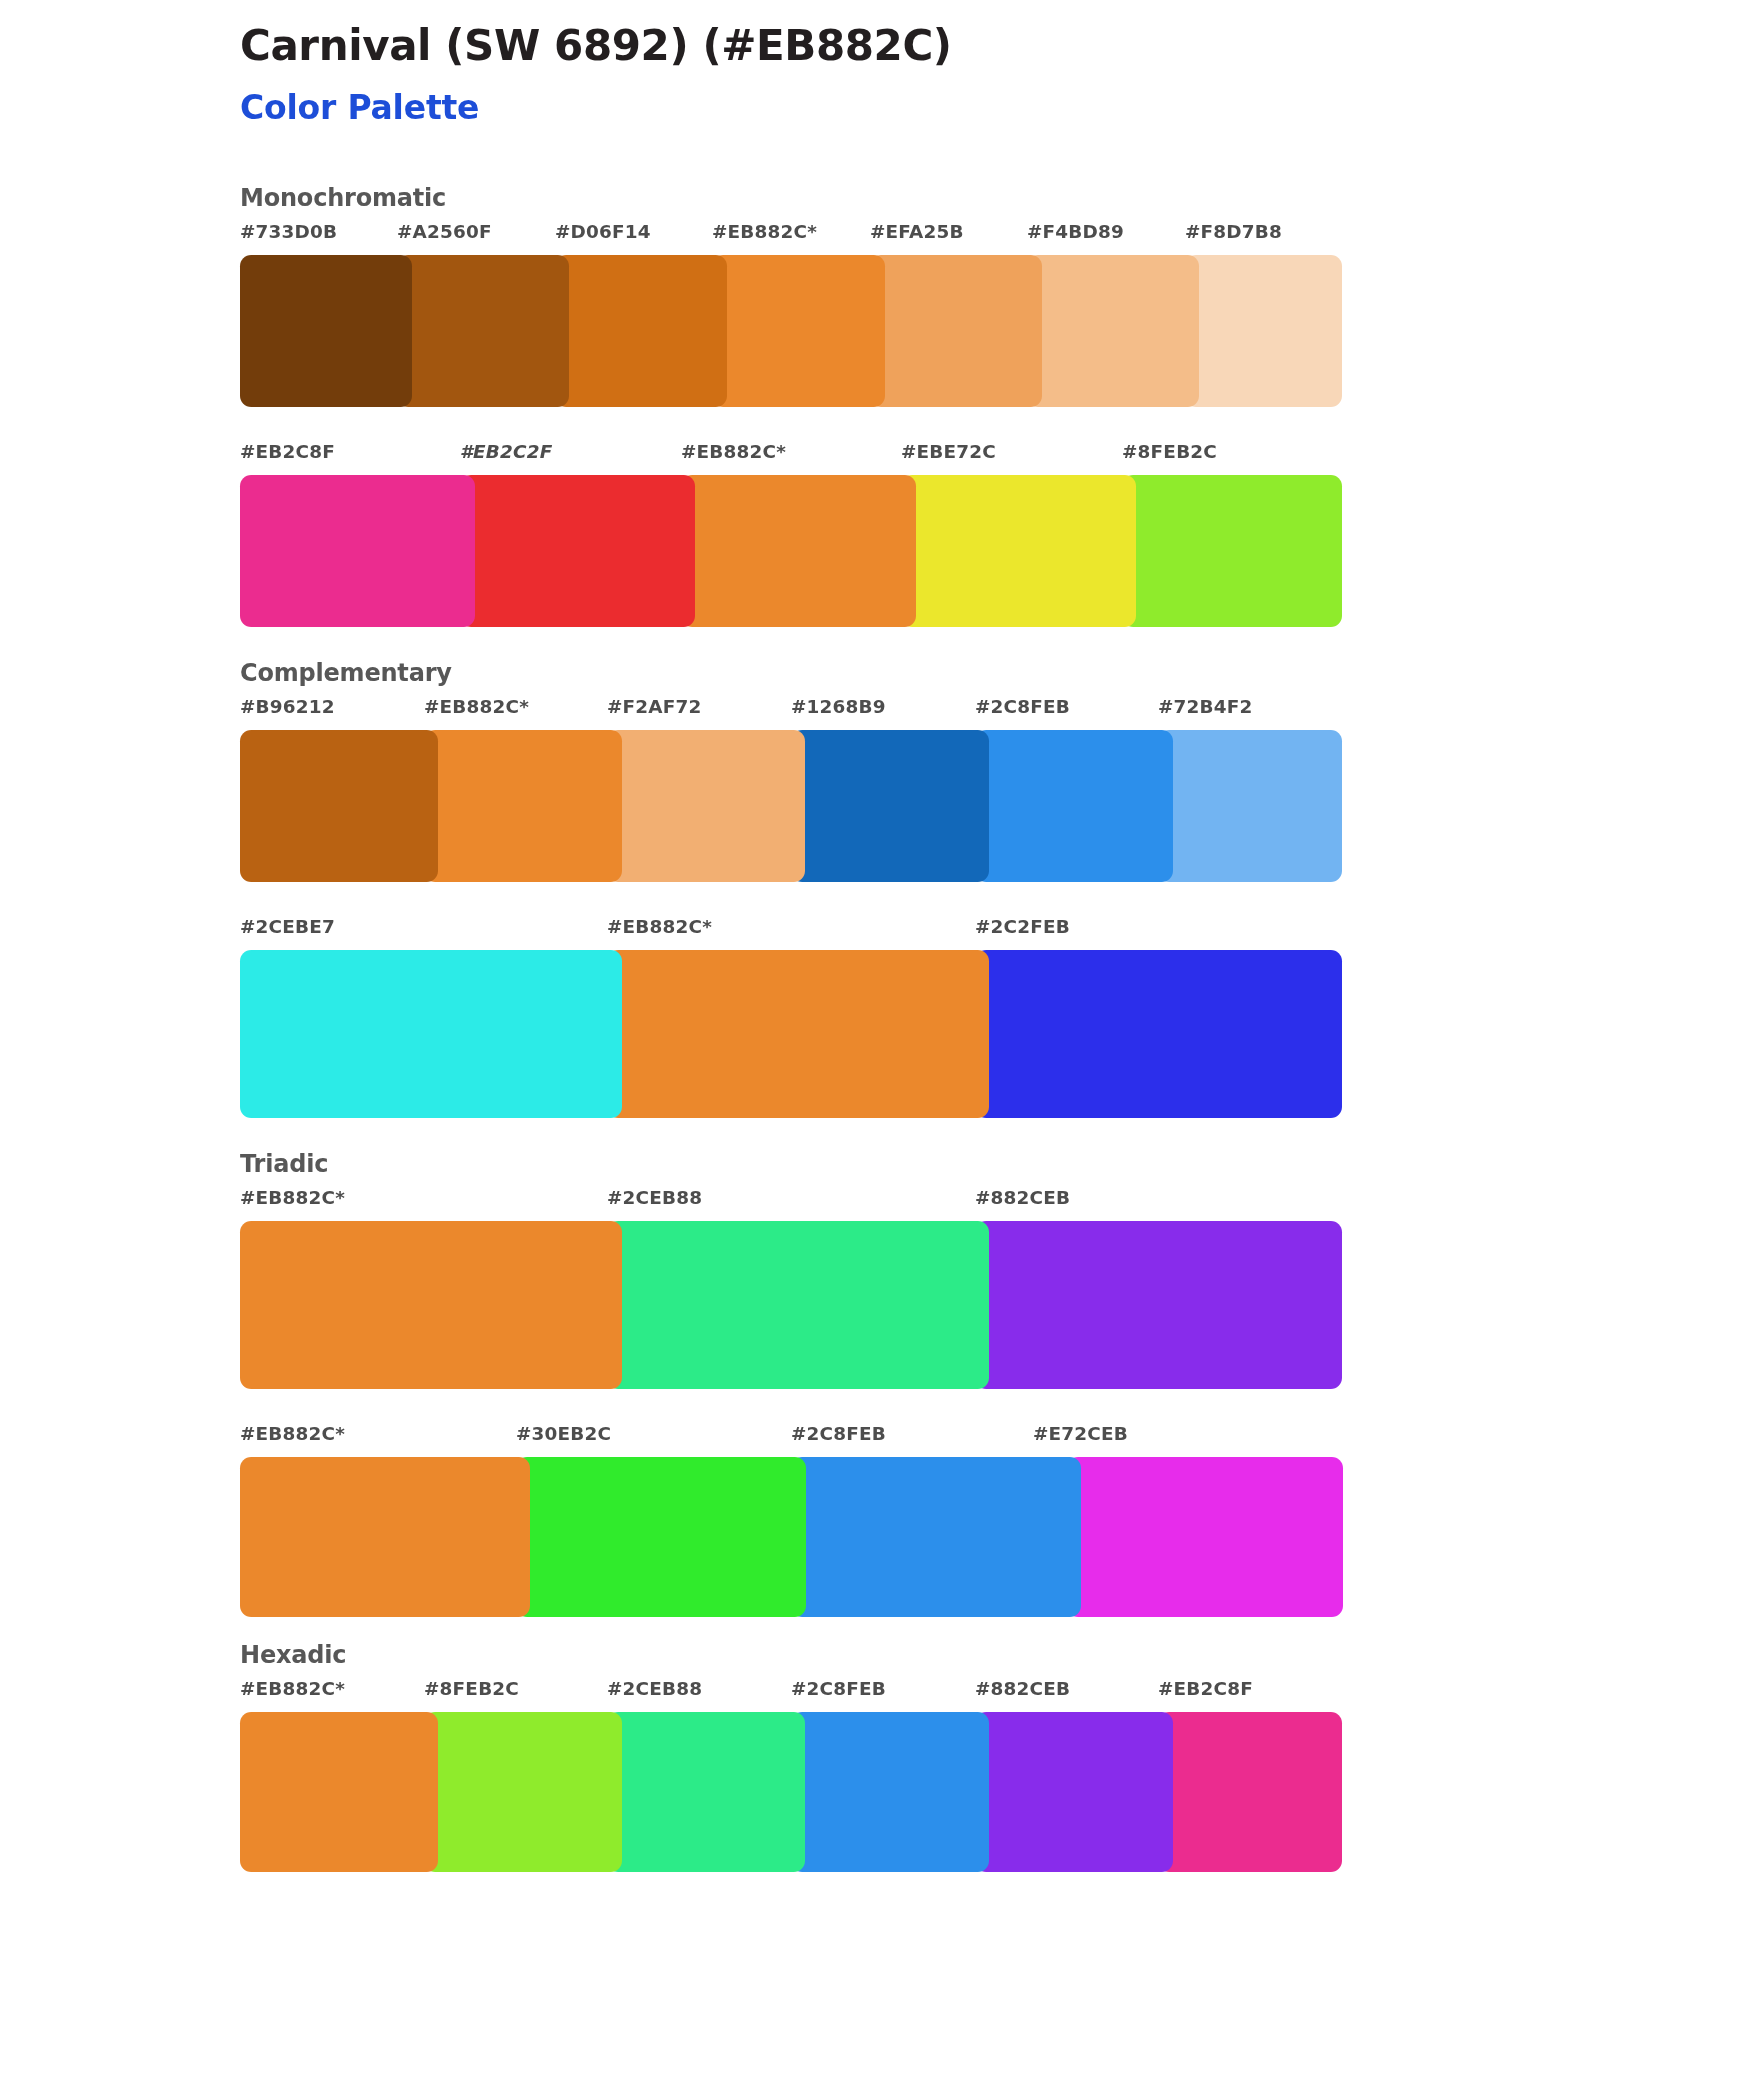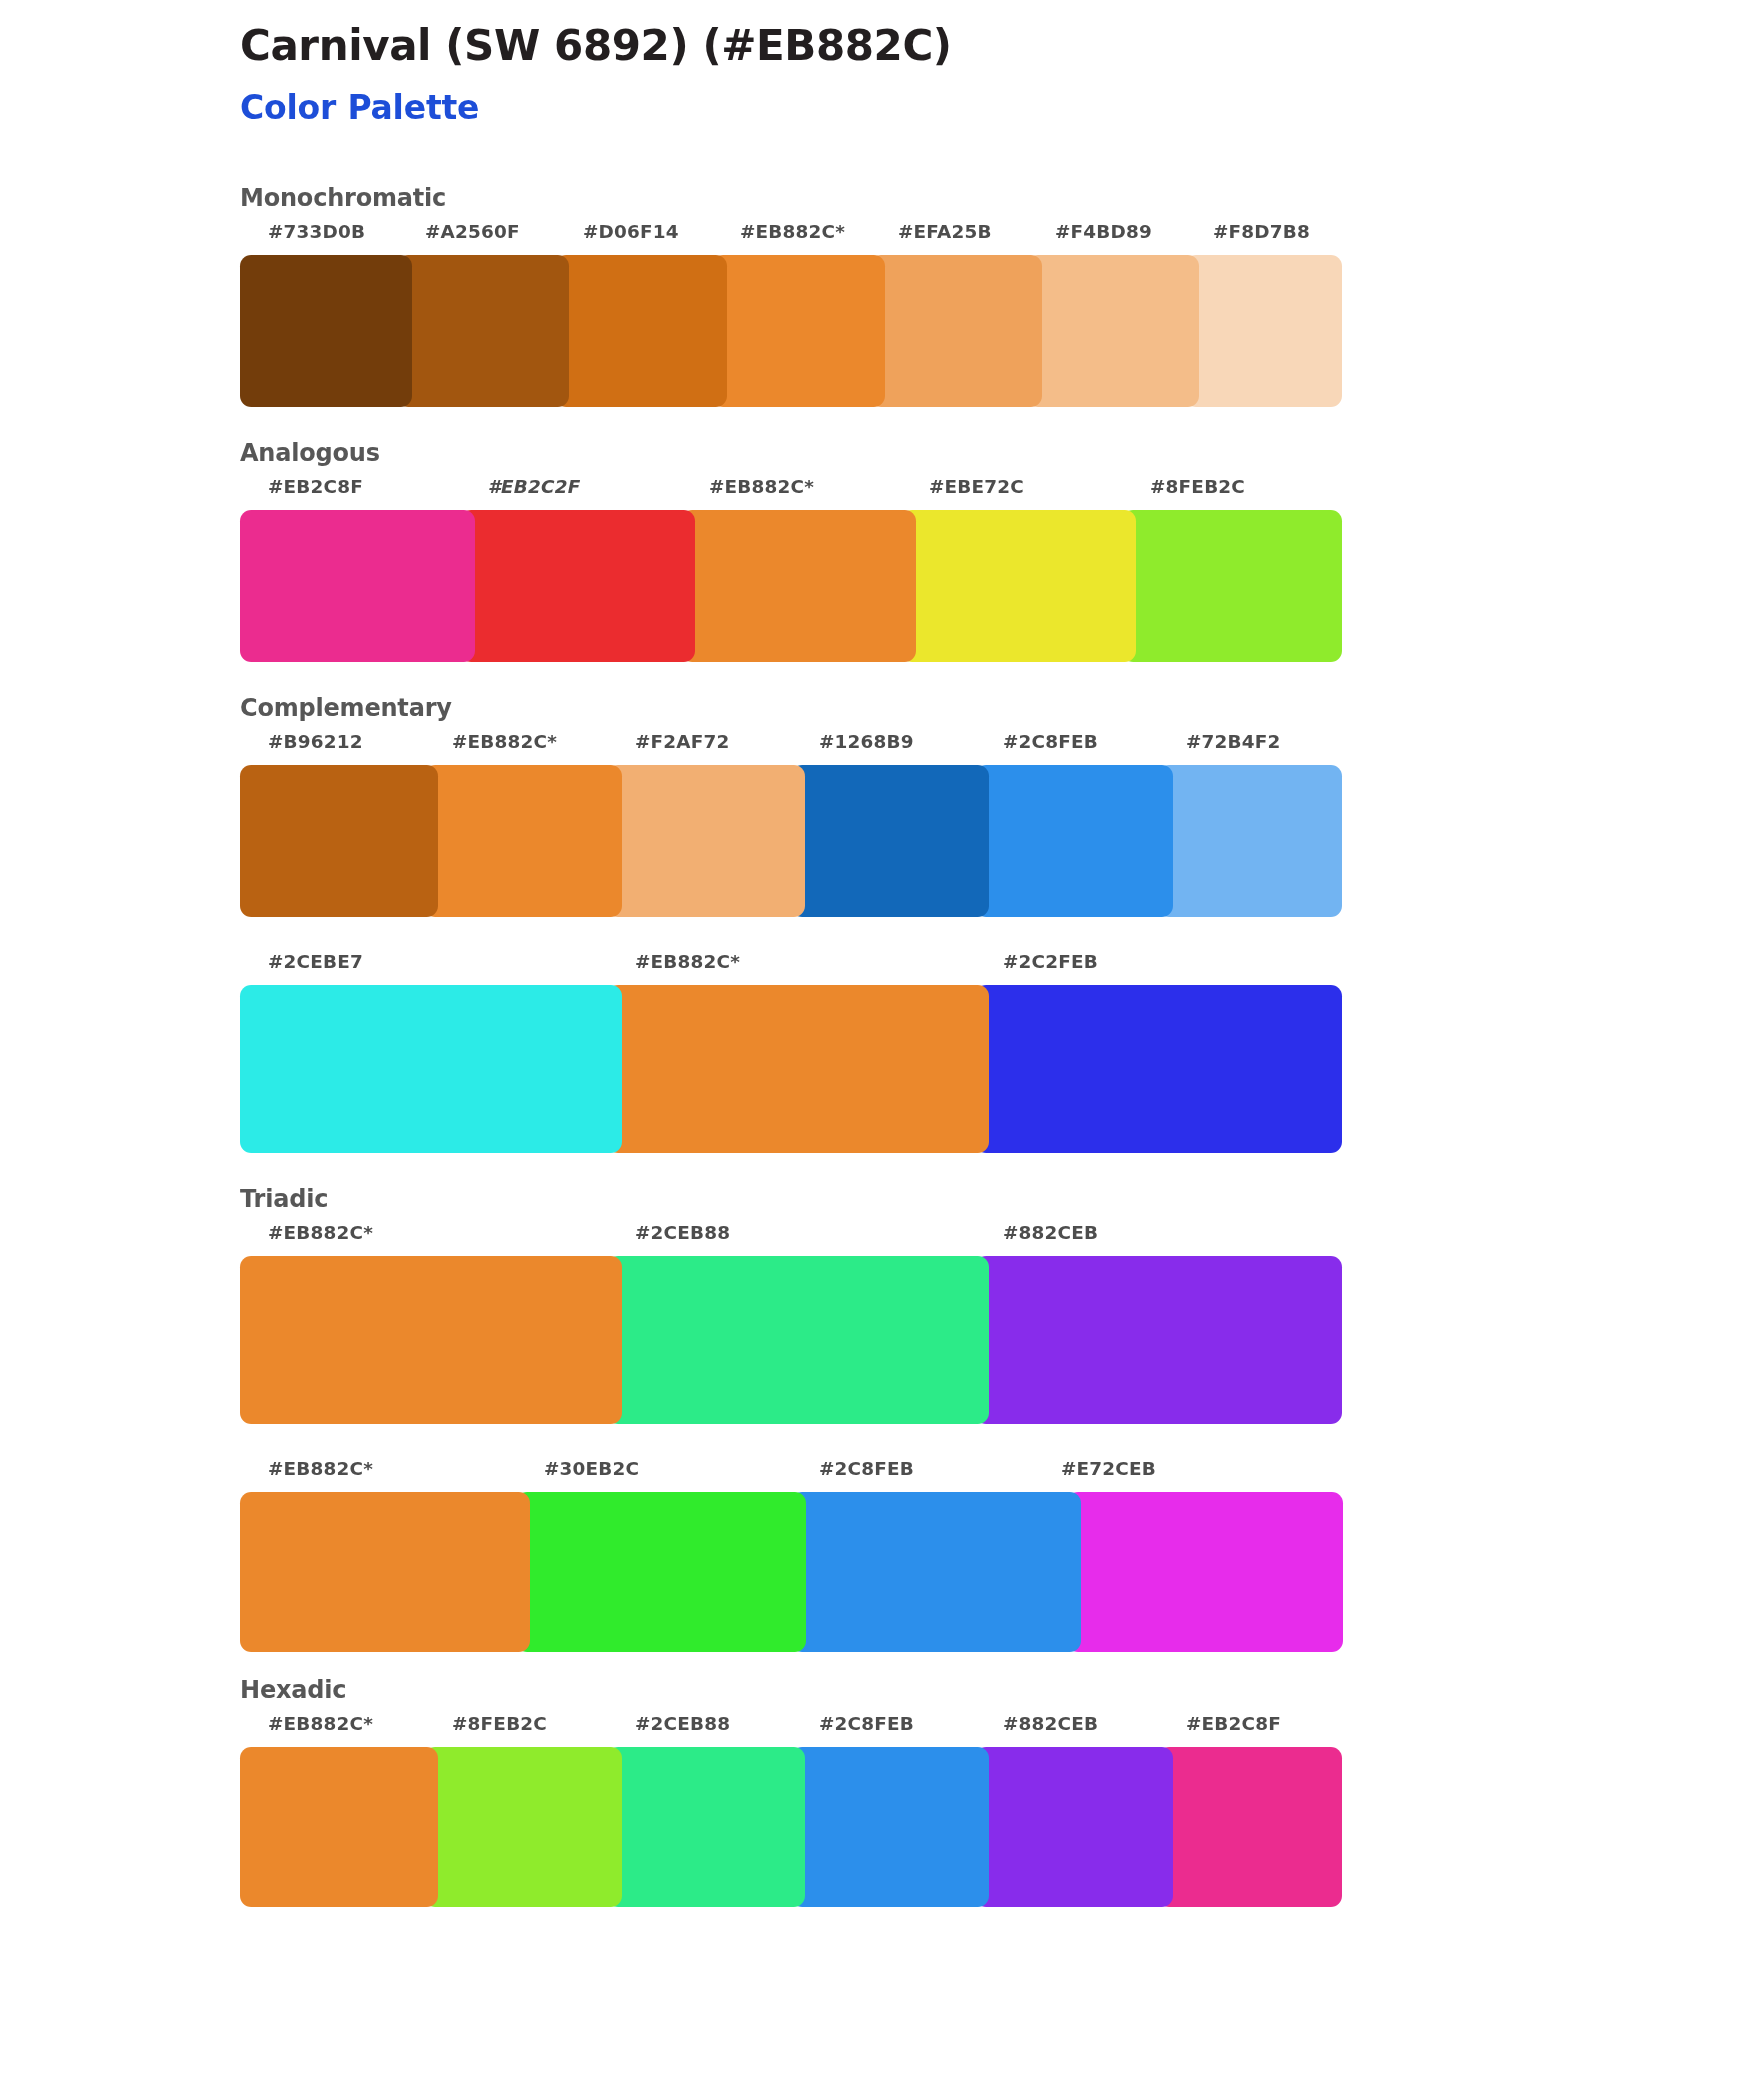--- a/index.html
+++ b/index.html
@@ -74,21 +74,20 @@
   }
   .swatch-label {
     position: absolute;
     top: 0;
     font-size: 18.4px;
     font-weight: bold;
     color: #4d4d4d;
     white-space: nowrap;
     font-family: "DejaVu Sans", sans-serif;
     letter-spacing: 0.2px;
-    margin-left: 28px;
   }
 
   .swatches-row {
     position: relative;
     margin-left: 240px;
     width: 1102px;
   }
   .swatch {
     position: absolute;
     top: 0;
@@ -143,21 +142,20 @@
           <div class="swatch" title="#733D0B" style="left: 0px; width: 172px; height: 152px; background: rgb(115, 61, 11); z-index: 7;"></div>
           <div class="swatch" title="#A2560F" style="left: 157px; width: 172px; height: 152px; background: rgb(162, 86, 15); z-index: 6;"></div>
           <div class="swatch" title="#D06F14" style="left: 315px; width: 172px; height: 152px; background: rgb(208, 111, 20); z-index: 5;"></div>
           <div class="swatch" title="#EB882C*" style="left: 472px; width: 173px; height: 152px; background: rgb(235, 136, 44); z-index: 4;"></div>
           <div class="swatch" title="#EFA25B" style="left: 630px; width: 172px; height: 152px; background: rgb(239, 162, 91); z-index: 3;"></div>
           <div class="swatch" title="#F4BD89" style="left: 787px; width: 172px; height: 152px; background: rgb(244, 189, 137); z-index: 2;"></div>
           <div class="swatch" title="#F8D7B8" style="left: 945px; width: 157px; height: 152px; background: rgb(248, 215, 184); z-index: 1;"></div>
         </div>
       </div>
       <div class="section analog">
-        <div class="section-title">Analogous</div>
         <div class="labels-row">
           <span class="swatch-label" style="left: 0px;">#EB2C8F</span>
           <span class="swatch-label" style="left: 220px; font-style: italic;">#EB2C2F</span>
           <span class="swatch-label" style="left: 441px;">#EB882C*</span>
           <span class="swatch-label" style="left: 661px;">#EBE72C</span>
           <span class="swatch-label" style="left: 882px;">#8FEB2C</span>
         </div>
         <div class="swatches-row" style="height: 152px;">
           <div class="swatch" title="#EB2C8F" style="left: 0px; width: 235px; height: 152px; background: rgb(235, 44, 143); z-index: 5;"></div>
           <div class="swatch" title="#EB2C2F" style="left: 220px; width: 235px; height: 152px; background: rgb(235, 44, 47); z-index: 4;"></div>

